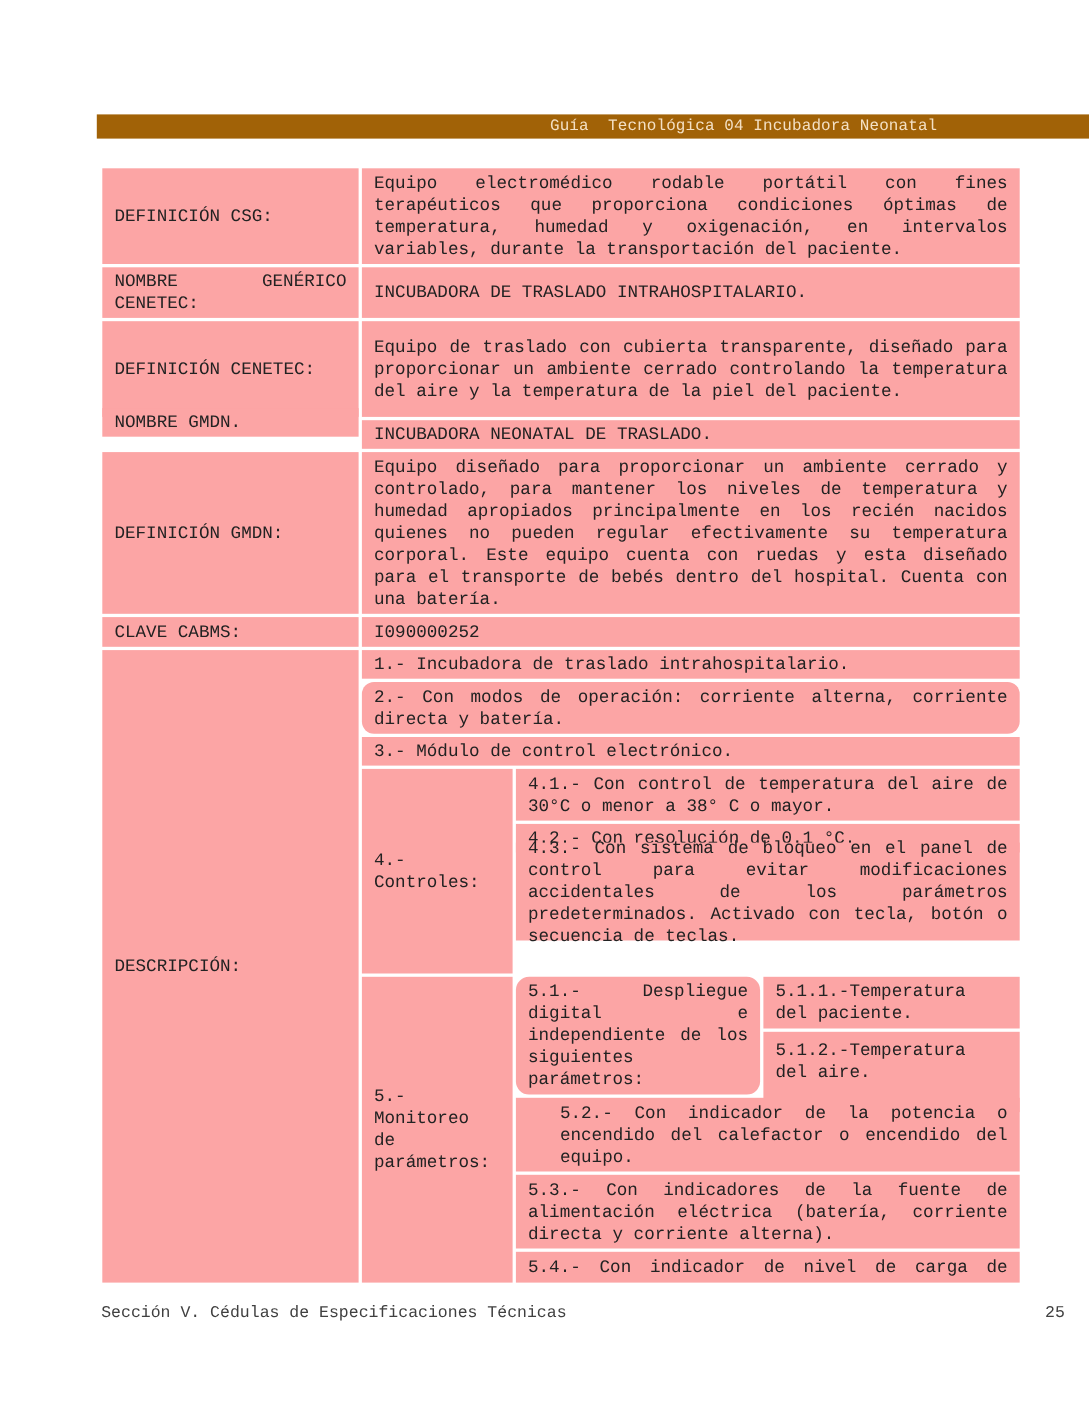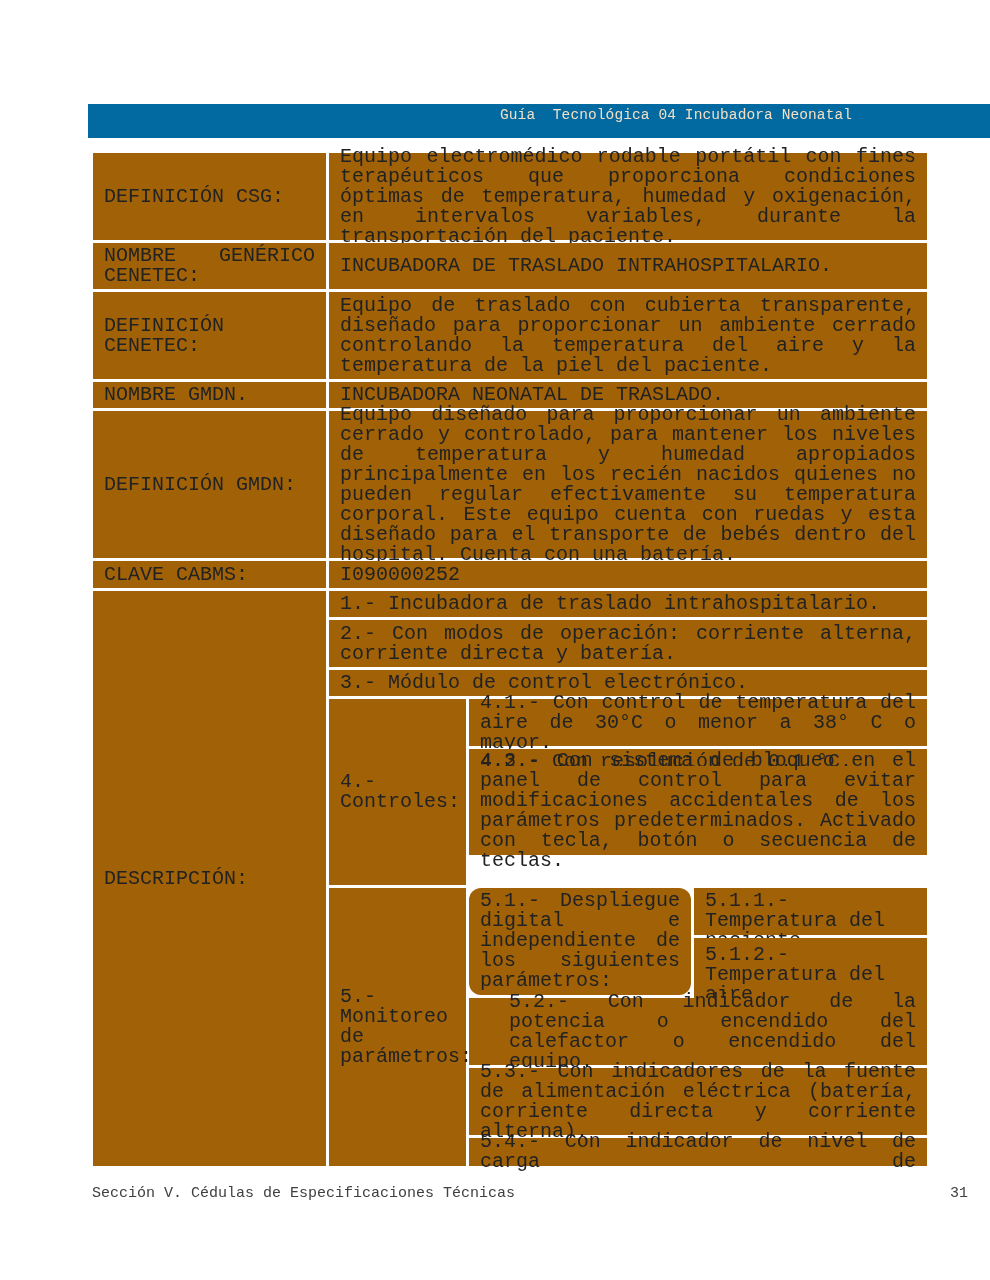--- a/index.html
+++ b/index.html
@@ -3,30 +3,30 @@
 <meta charset="utf-8">
 <style>
   html, body { margin: 0; padding: 0; }
   body {
     width: 990px; height: 1280px; position: relative; overflow: hidden;
     background: #ffffff;
     font-family: "Liberation Mono", "DejaVu Sans Mono", monospace;
     color: #222;
   }
   .header-bar {
-    position: absolute; left: 88px; top: 104px; width: 902px; height: 34px;
-    background: #0369a1;
+    position: absolute; left: 88px; top: 104px; width: 902px; height: 22px;
+    background: #a16207;
   }
   .header-title {
     position: absolute; left: 412px; top: 3px;
     font-size: 14.5px; color: #f4e0c4; white-space: pre; letter-spacing: 0.1px;
   }
   .cell {
-    position: absolute; background: #a16207; box-sizing: border-box;
-    font-size: 20px; line-height: 20px; padding: 0 11px;
+    position: absolute; background: #fca5a5; box-sizing: border-box;
+    font-size: 16px; line-height: 20px; padding: 0 11px;
     display: flex; align-items: center;
   }
   .cell .txt { width: 100%; }
   .cell.just .txt { text-align: justify; text-align-last: left; }
   .cell.top { align-items: flex-start; padding-top: 3px; }
   .footer {
     position: absolute; top: 1185px; font-size: 15px; color: #404040; white-space: pre;
   }
 </style>
 </head>
@@ -52,21 +52,21 @@
     <span class="txt">INCUBADORA DE TRASLADO INTRAHOSPITALARIO.</span>
     </div>
 
   <div class="cell" style="left:93px;top:292px;width:233px;height:87px;">
     <span class="txt">DEFINICIÓN CENETEC:</span>
     </div>
   <div class="cell just" style="left:329px;top:292px;width:598px;height:87px;">
     <span class="txt">Equipo de traslado con cubierta transparente, diseñado para proporcionar un ambiente cerrado controlando la temperatura del aire y  la temperatura de la piel del paciente.</span>
     </div>
 
-  <div class="cell" style="left:93px;top:382px;width:233px;height:26px;">
+  <div class="cell" style="left:93px;top:371px;width:233px;height:26px;">
     <span class="txt">NOMBRE GMDN.</span>
     </div>
   <div class="cell" style="left:329px;top:382px;width:598px;height:26px;">
     <span class="txt">INCUBADORA NEONATAL DE TRASLADO.</span>
     </div>
 
   <div class="cell" style="left:93px;top:411px;width:233px;height:147px;">
     <span class="txt">DEFINICIÓN GMDN:</span>
     </div>
   <div class="cell just" style="left:329px;top:411px;width:598px;height:147px;">
@@ -80,21 +80,21 @@
     <span class="txt">I090000252</span>
     </div>
 
   <div class="cell" style="left:93px;top:591px;width:233px;height:575px;">
     <span class="txt">DESCRIPCIÓN:</span>
     </div>
 
   <div class="cell" style="left:329px;top:591px;width:598px;height:26px;">
     <span class="txt">1.- Incubadora de traslado intrahospitalario.</span>
     </div>
-  <div class="cell just" style="left:329px;top:620px;width:598px;height:47px;">
+  <div class="cell just" style="left:329px;top:620px;width:598px;height:47px;border-radius:11px;">
     <span class="txt">2.- Con modos de operación: corriente alterna, corriente directa y batería.</span>
     </div>
   <div class="cell" style="left:329px;top:670px;width:598px;height:26px;">
     <span class="txt">3.- Módulo de control electrónico.</span>
     </div>
 
   <div class="cell" style="left:329px;top:699px;width:137px;height:186px;">
     <span class="txt">4.- Controles:</span>
     </div>
   <div class="cell just" style="left:469px;top:699px;width:458px;height:47px;">
@@ -124,13 +124,13 @@
     </div>
   <div class="cell just" style="left:469px;top:1068px;width:458px;height:67px;">
     <span class="txt">5.3.- Con indicadores de la fuente de alimentación eléctrica (batería, corriente directa y corriente alterna).</span>
     </div>
   <div class="cell just" style="left:469px;top:1138px;width:458px;height:28px;">
     <span class="txt" style="text-align-last:justify;">5.4.- Con indicador de nivel de carga de</span>
     </div>
 </div>
 
 <span class="footer" style="left:92px;">Sección V. Cédulas de Especificaciones Técnicas</span>
-<span class="footer" style="left:950px;">31</span>
+<span class="footer" style="left:950px;">25</span>
 
 </body></html>

